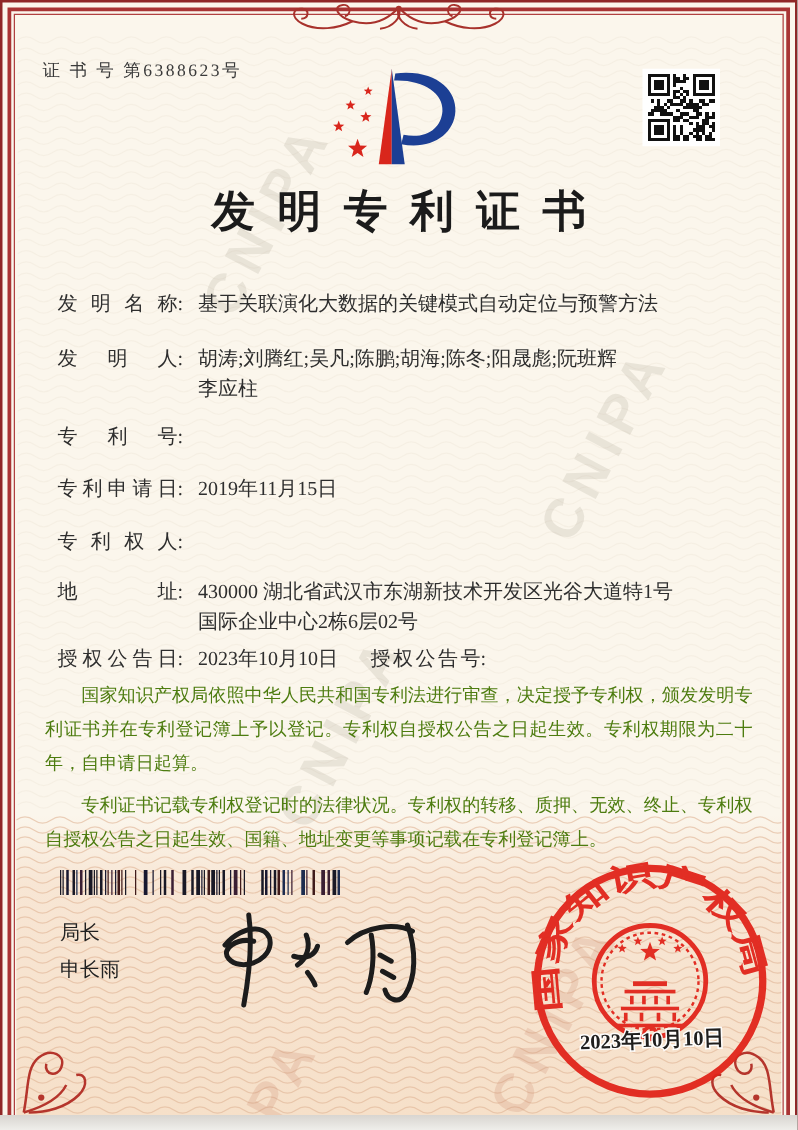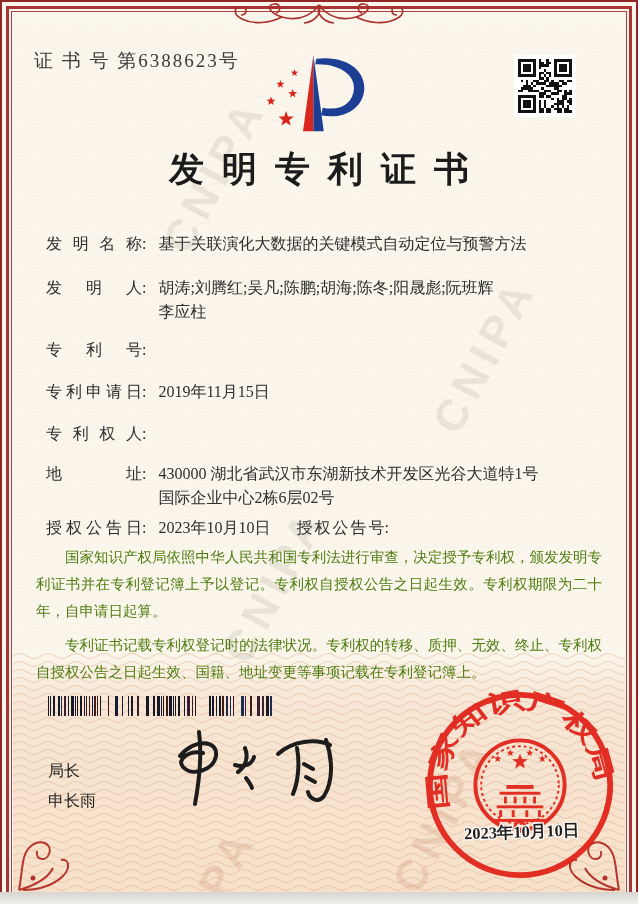--- a/index.html
+++ b/index.html
@@ -24,21 +24,21 @@
     background:linear-gradient(180deg,rgba(247,228,211,0) 0,rgba(247,227,208,.85) 55px,#f6e0c9 100%);}
   .pink-zone svg{position:absolute;left:0;top:0;opacity:.6;}
 
   
   .wm{position:absolute;z-index:2;font-family:"Liberation Sans","DejaVu Sans",sans-serif;
       font-weight:bold;font-size:44px;letter-spacing:7px;transform:rotate(-62deg);pointer-events:none;}
   .wm.gray{color:rgba(135,125,105,.15);}
   .wm.pink{color:rgba(200,130,105,.22);}
 
   
-  .cert-no{position:absolute;left:34px;top:48px;font-size:19px;letter-spacing:2px;color:#3a3a3a;z-index:10;}
+  .cert-no{position:absolute;left:34px;top:48px;font-size:14px;letter-spacing:2px;color:#3a3a3a;z-index:10;}
   .logo{position:absolute;left:254px;top:50px;z-index:10;}
   .qr{position:absolute;left:514px;top:55px;width:54px;height:54px;background:#fff;padding:4px;z-index:10;}
   .title{position:absolute;left:0;right:0;top:146px;text-align:center;font-size:35px;font-weight:bold;
          letter-spacing:18px;text-indent:18px;color:#1b1b1b;z-index:10;}
 
   
   .fields{position:absolute;left:46px;top:232px;width:552px;z-index:10;font-size:16px;line-height:24px;color:#2e2e2e;}
   .frow{display:flex;align-items:flex-start;}
   .flabel{display:inline-block;width:96px;text-align:justify;text-align-last:justify;flex:0 0 96px;}
   .fcolon{flex:0 0 auto;margin-right:12px;}
@@ -47,21 +47,21 @@
   .pair2{margin-left:26px;display:flex;}
   .flabel2{display:inline-block;width:88px;text-align:justify;text-align-last:justify;flex:0 0 88px;}
 
   
   .body-text{position:absolute;left:36px;right:36px;top:544px;z-index:10;font-size:14.5px;line-height:1.85;
              color:#4d7c0f;text-align:justify;}
   .body-text p{margin:0 0 8px 0;text-indent:2em;}
 
   
   .barcode{position:absolute;left:48px;top:696px;z-index:15;}
-  .director{position:absolute;left:48px;top:756px;z-index:15;font-size:16px;line-height:30px;color:#222;}
+  .director{position:absolute;left:48px;top:732px;z-index:15;font-size:16px;line-height:30px;color:#222;}
   .signature{position:absolute;left:150px;top:720px;z-index:20;}
   .seal{position:absolute;left:423px;top:688px;z-index:25;opacity:.95;}
 </style>
 </head>
 <body>
 
 <div class="page">
 
   <div class="border-outer"></div>
   <div class="border-mid"></div>

